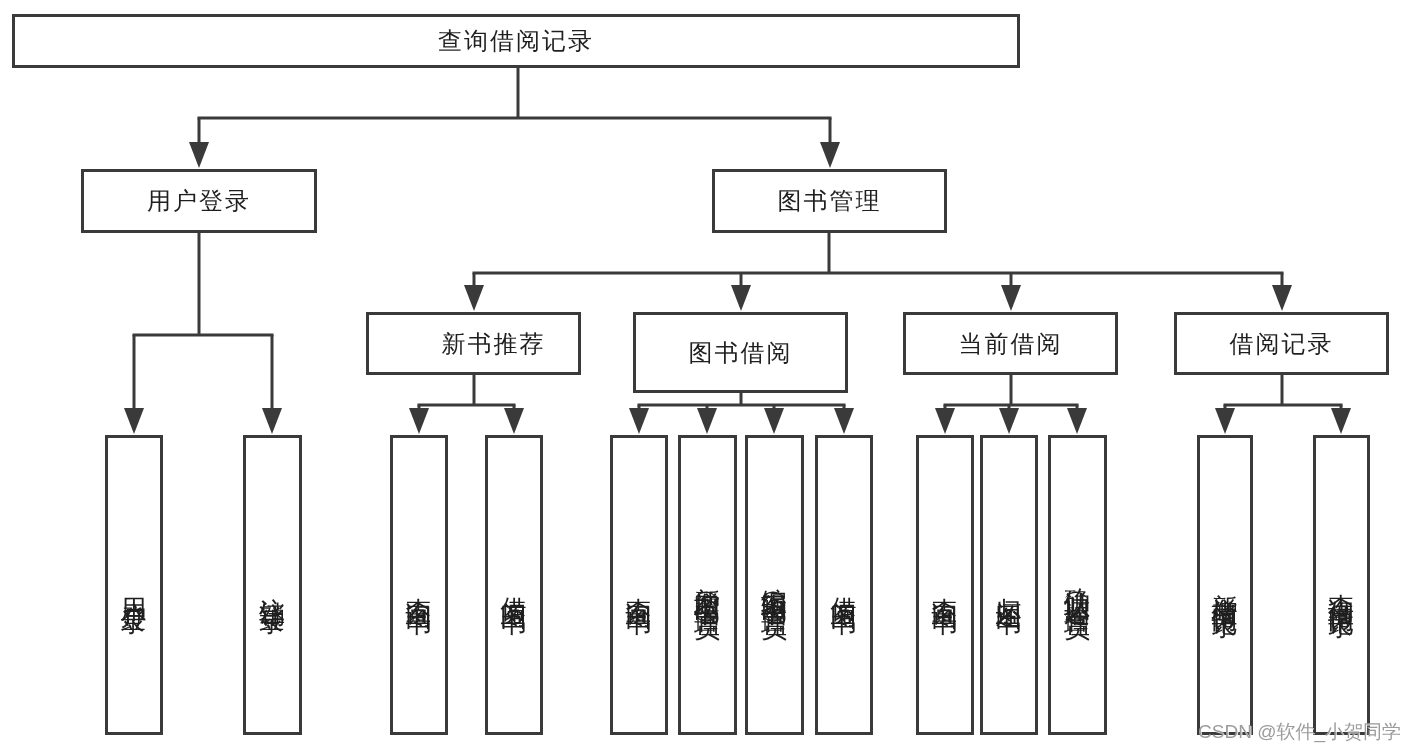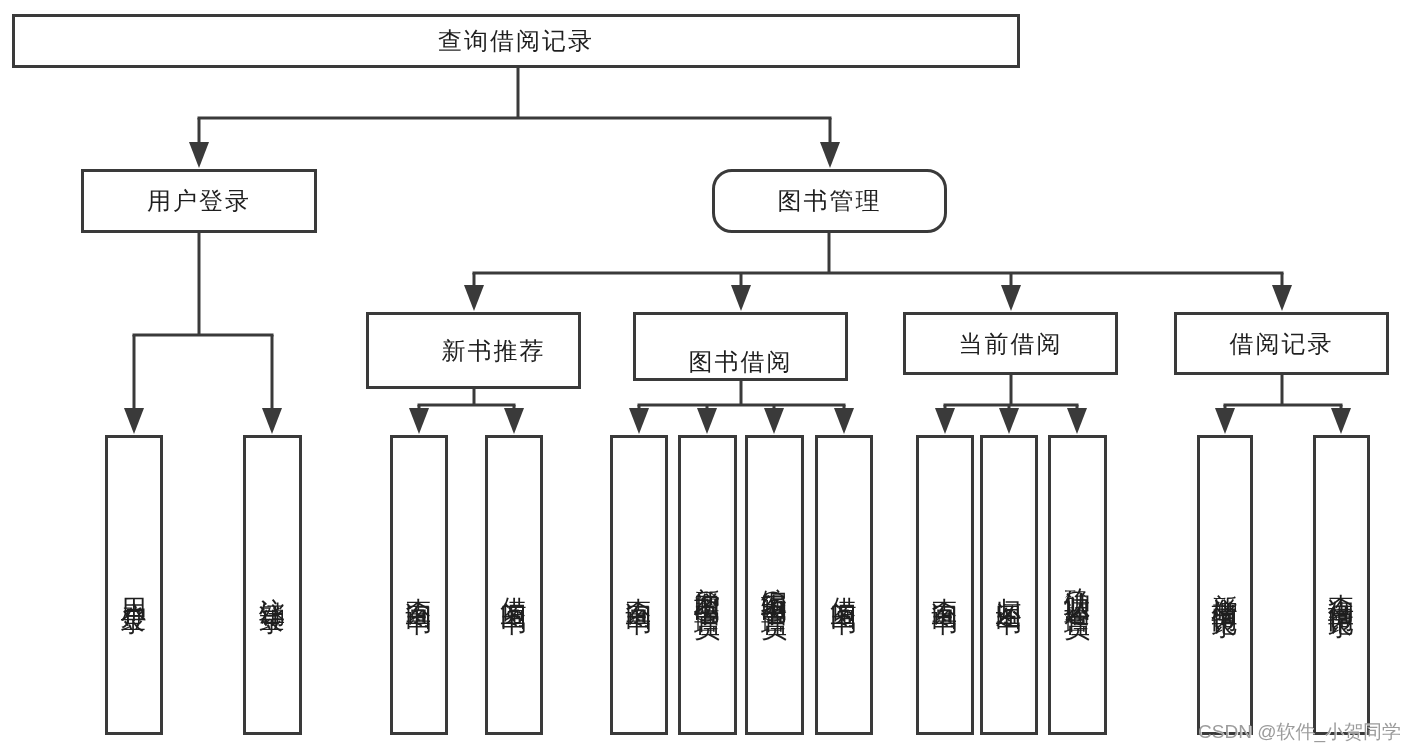--- a/index.html
+++ b/index.html
@@ -123,28 +123,28 @@
     </g>
   </svg>
 
   <div class="node h" style="left:12px; top:14px; width:1008px; height:54px;">
     <span>查询借阅记录</span>
   </div>
 
   <div class="node h" style="left:81px; top:169px; width:236px; height:64px;">
     <span>用户登录</span>
   </div>
-  <div class="node h" style="left:712px; top:169px; width:235px; height:64px;border-radius:20px;">
+  <div class="node h" style="left:712px; top:169px; width:235px; height:64px;">
     <span>图书管理</span>
   </div>
 
-  <div class="node h" style="left:366px; top:312px; width:215px; height:77px;padding-left:40px;">
+  <div class="node h" style="left:366px; top:312px; width:215px; height:63px;padding-left:40px;">
     <span>新书推荐</span>
   </div>
-  <div class="node h" style="left:633px; top:312px; width:215px; height:69px;align-items:flex-end;">
+  <div class="node h" style="left:633px; top:312px; width:215px; height:81px;">
     <span>图书借阅</span>
   </div>
   <div class="node h" style="left:903px; top:312px; width:215px; height:63px;">
     <span>当前借阅</span>
   </div>
   <div class="node h" style="left:1174px; top:312px; width:215px; height:63px;text-align:right;">
     <span>借阅记录</span>
   </div>
 
   <div class="node v" style="left:105px; top:435px; width:58px; height:300px;">

